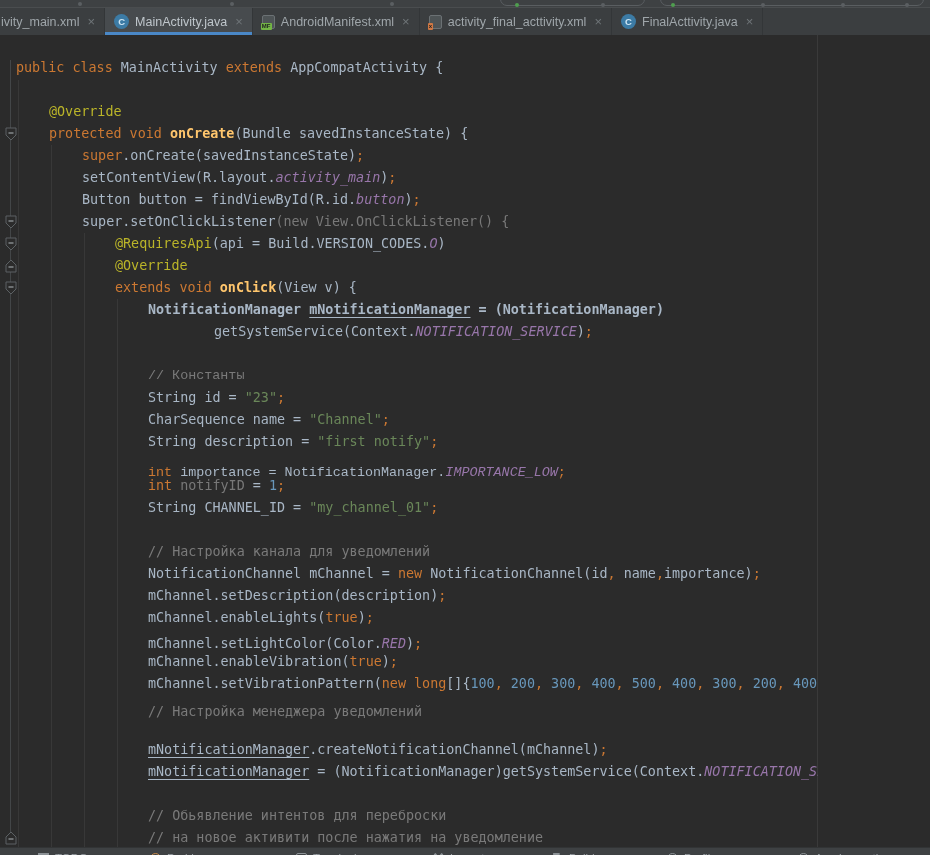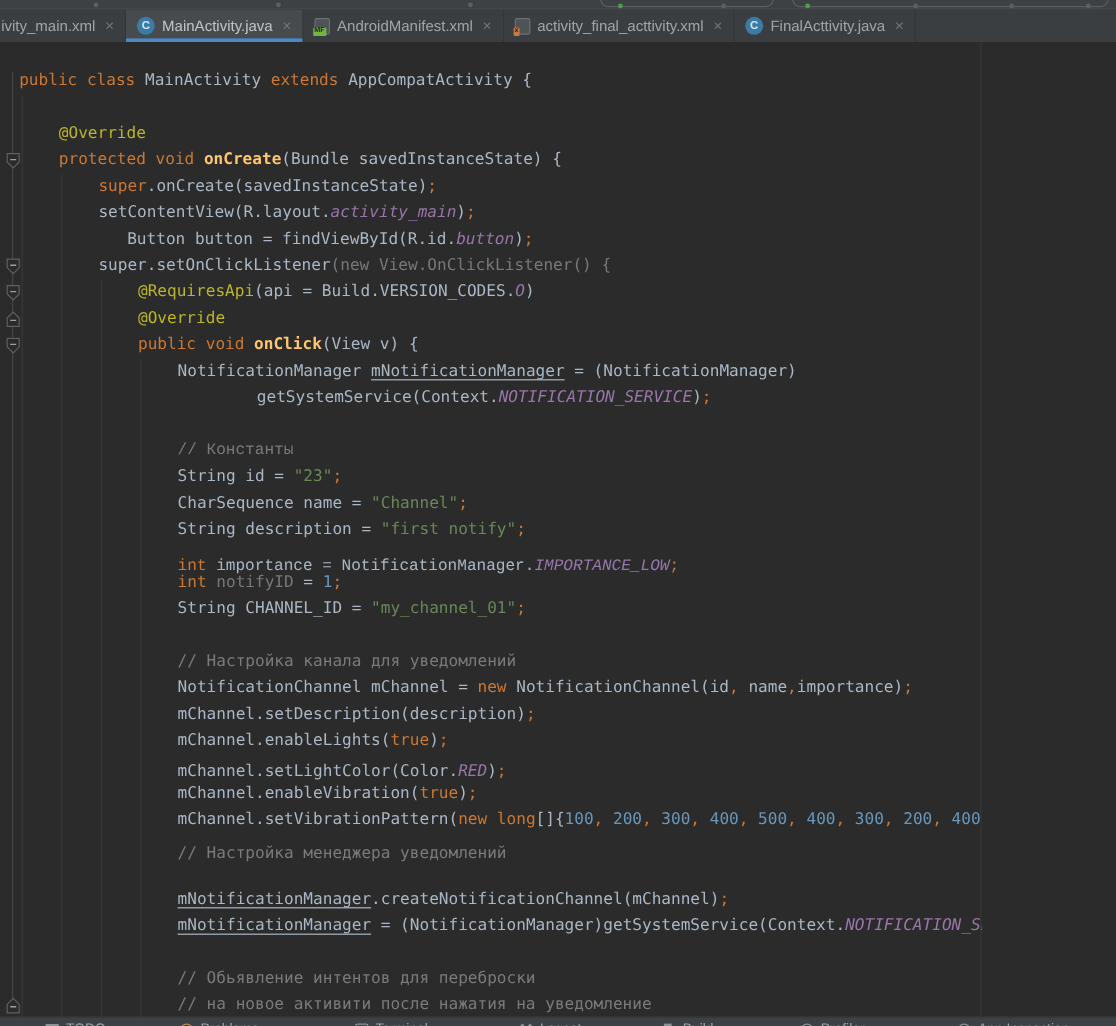--- a/index.html
+++ b/index.html
@@ -162,26 +162,26 @@
             <line x1="4.5" y1="8" x2="9.5" y2="8" stroke="#9AA0A3" stroke-width="1.2"></line>
           </svg></div>
       </div>
     <div id="code">
         <div class="code-line" style="left: 16px; top: 22px;"><span class="kw">public class </span><span class="def">MainActivity </span><span class="kw">extends </span><span class="def">AppCompatActivity {</span></div>
         <div class="code-line" style="left: 16px; top: 44px;"></div>
         <div class="code-line" style="left: 49px; top: 66px;"><span class="ann">@Override</span></div>
         <div class="code-line" style="left: 49px; top: 88px;"><span class="kw">protected void </span><span class="fn">onCreate</span><span class="def">(Bundle savedInstanceState) {</span></div>
         <div class="code-line" style="left: 82px; top: 110px;"><span class="kw">super</span><span class="def">.onCreate(savedInstanceState)</span><span class="kw">;</span></div>
         <div class="code-line" style="left: 82px; top: 132px;"><span class="def">setContentView(R.layout.</span><span class="const">activity_main</span><span class="def">)</span><span class="kw">;</span></div>
-        <div class="code-line" style="left: 82px; top: 154px; margin-left: 24px;"><span class="def">Button button = findViewById(R.id.</span><span class="const">button</span><span class="def">)</span><span class="kw">;</span></div>
+        <div class="code-line" style="left: 82px; top: 154px;"><span class="def">Button button = findViewById(R.id.</span><span class="const">button</span><span class="def">)</span><span class="kw">;</span></div>
         <div class="code-line" style="left: 82px; top: 176px;"><span class="def">super.setOnClickListener</span><span class="dim">(new View.OnClickListener() {</span></div>
         <div class="code-line" style="left: 115px; top: 198px;"><span class="ann">@RequiresApi</span><span class="def">(api = Build.VERSION_CODES.</span><span class="const">O</span><span class="def">)</span></div>
         <div class="code-line" style="left: 115px; top: 220px;"><span class="ann">@Override</span></div>
-        <div class="code-line" style="left: 115px; top: 242px;"><span class="kw">public void </span><span class="fn">onClick</span><span class="def">(View v) {</span></div>
-        <div class="code-line" style="left: 148px; top: 264px;"><span class="def">NotificationManager </span><span class="und">mNotificationManager</span><span class="def"> = (NotificationManager)</span></div>
+        <div class="code-line" style="left: 115px; top: 242px;"><span class="kw">extends void </span><span class="fn">onClick</span><span class="def">(View v) {</span></div>
+        <div class="code-line" style="left: 148px; top: 264px; font-weight: bold;"><span class="def">NotificationManager </span><span class="und">mNotificationManager</span><span class="def"> = (NotificationManager)</span></div>
         <div class="code-line" style="left: 214px; top: 286px;"><span class="def">getSystemService(Context.</span><span class="const">NOTIFICATION_SERVICE</span><span class="def">)</span><span class="kw">;</span></div>
         <div class="code-line" style="left: 148px; top: 308px;"></div>
         <div class="code-line" style="left: 148px; top: 330px; font-family: Liberation Mono, monospace;"><span class="cmt">// Константы</span></div>
         <div class="code-line" style="left: 148px; top: 352px;"><span class="def">String id = </span><span class="str">"23"</span><span class="kw">;</span></div>
         <div class="code-line" style="left: 148px; top: 374px;"><span class="def">CharSequence name = </span><span class="str">"Channel"</span><span class="kw">;</span></div>
         <div class="code-line" style="left: 148px; top: 396px;"><span class="def">String description = </span><span class="str">"first notify"</span><span class="kw">;</span></div>
         <div class="code-line" style="left: 148px; top: 427px; font-family: Liberation Mono, monospace;"><span class="kw">int </span><span class="def">importance = NotificationManager.</span><span class="const">IMPORTANCE_LOW</span><span class="kw">;</span></div>
         <div class="code-line" style="left: 148px; top: 440px;"><span class="kw">int </span><span class="dim">notifyID</span><span class="def"> = </span><span class="num">1</span><span class="kw">;</span></div>
         <div class="code-line" style="left: 148px; top: 462px;"><span class="def">String CHANNEL_ID = </span><span class="str">"my_channel_01"</span><span class="kw">;</span></div>
         <div class="code-line" style="left: 148px; top: 484px;"></div>

